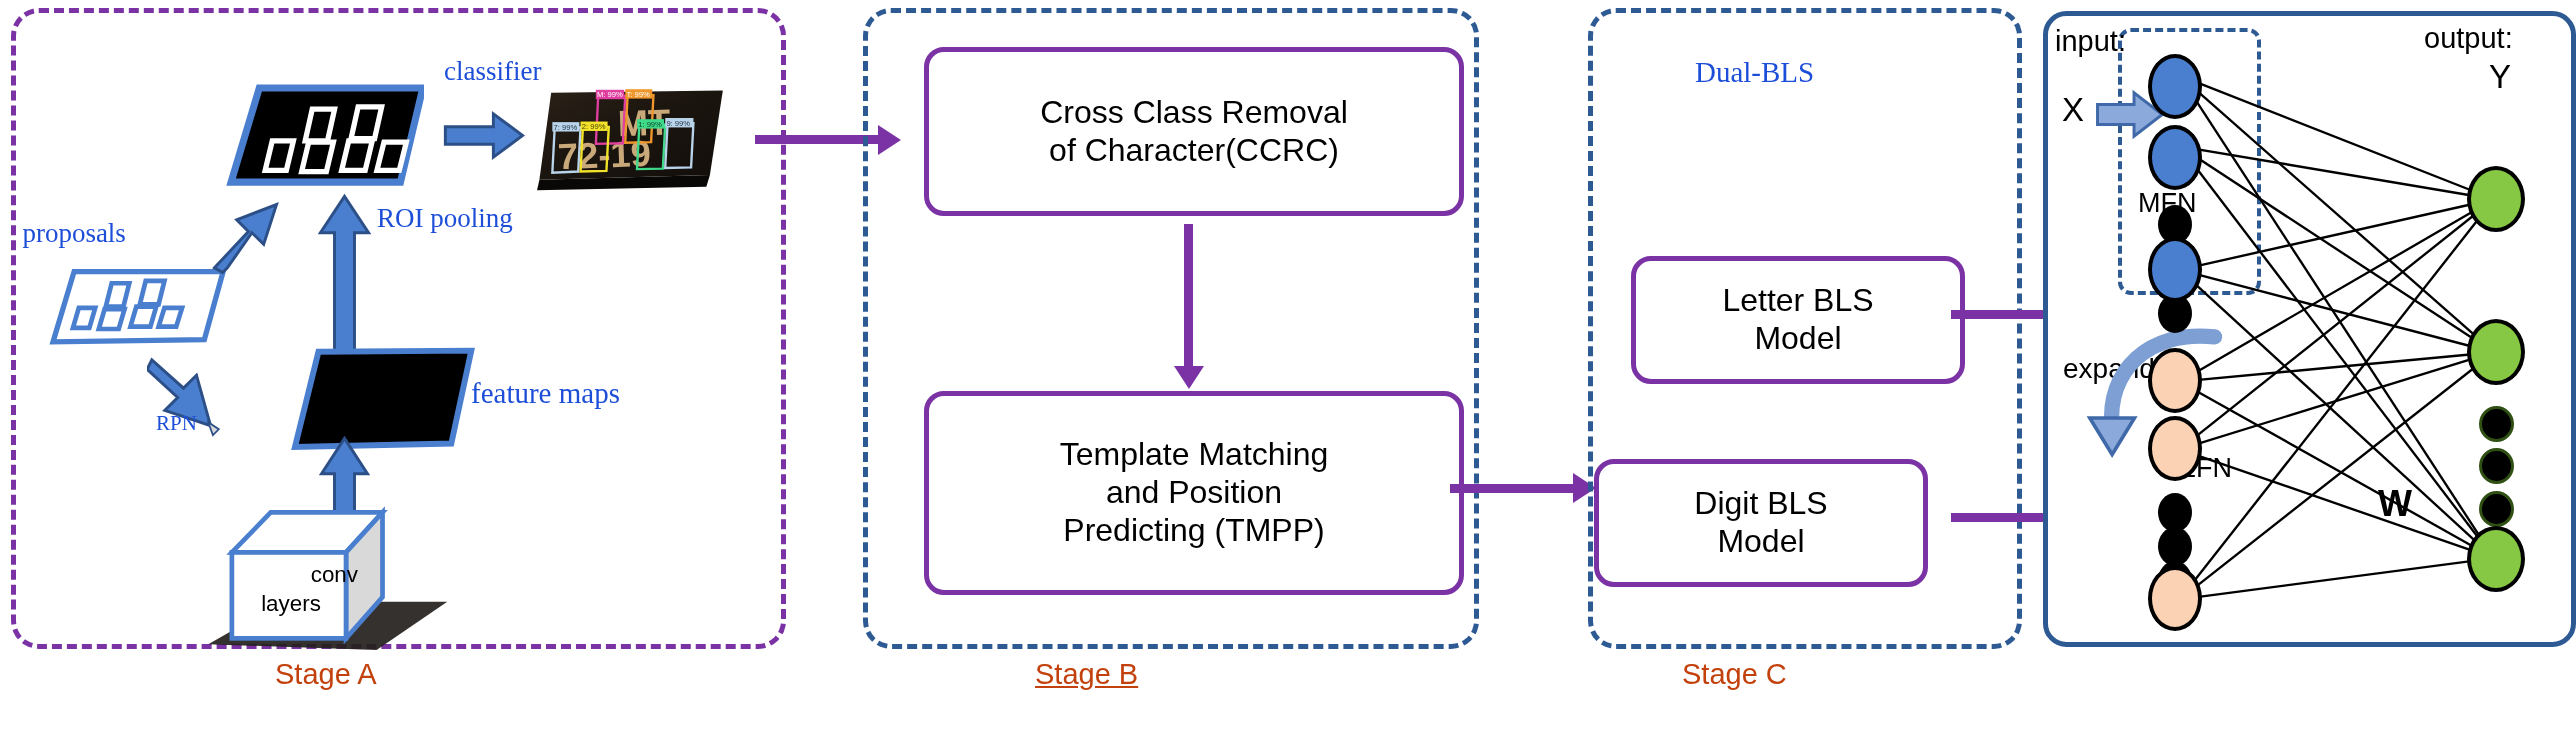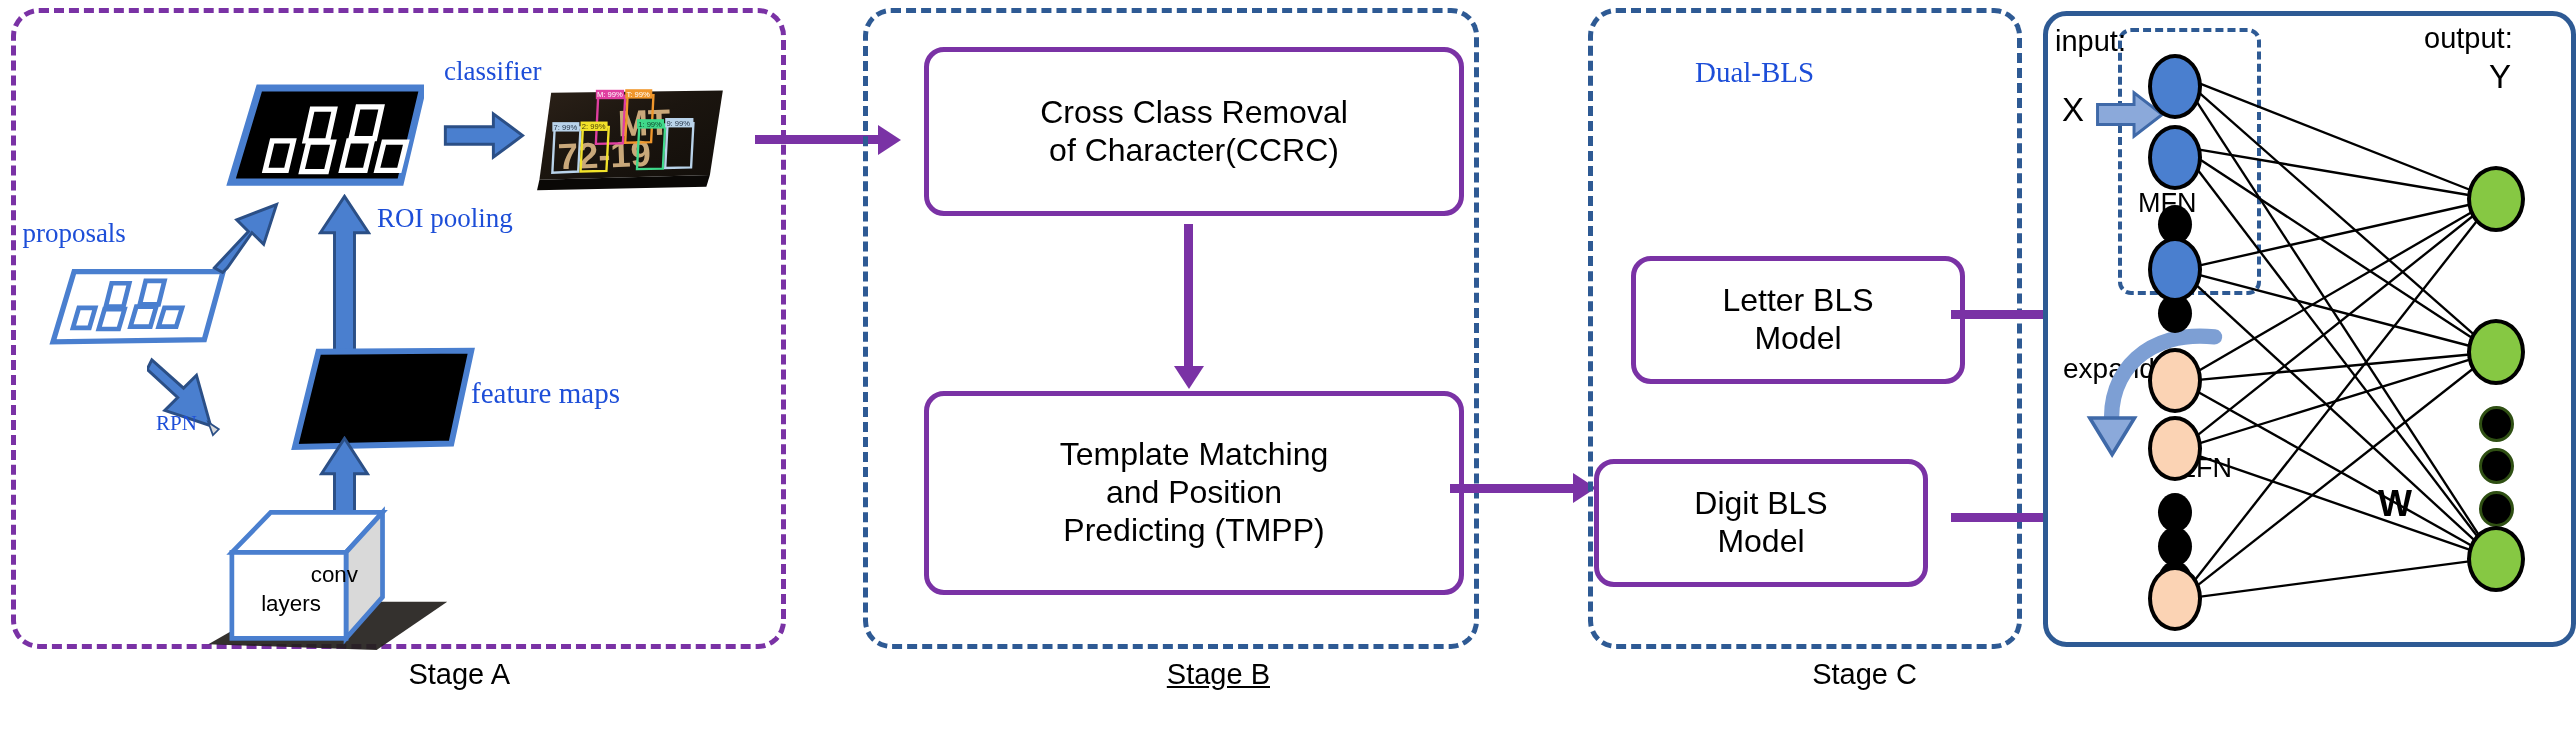--- a/index.html
+++ b/index.html
@@ -6,21 +6,21 @@
   body{font-family:"Liberation Sans",sans-serif;}
   #canvas{position:relative;width:2576px;height:732px;background:#fff;overflow:hidden;}
   .abs{position:absolute;}
   .txt{position:absolute;color:#1d4ed8;white-space:nowrap;font-family:Liberation Serif, serif;}
 
   
   .stage-box{position:absolute;border-style:dashed;border-radius:28px;background:transparent;}
   .stage-a-box{border:5.3px dashed #7a32a5;}
   .stage-bc-box{border:5.3px dashed #2e5a94;}
 
-  .stage-label{position:absolute;font-size:29px;color:#000000;text-align:right;}
+  .stage-label{position:absolute;font-size:29px;color:#c2410c;text-align:left;}
 
   
   .proc-box{position:absolute;border:5.3px solid #7a32a5;border-radius:20px;background:#fff;
             display:flex;align-items:center;justify-content:center;text-align:center;
             color:#000;line-height:1.18;font-size:32px;}
 
   
   .pl-line{position:absolute;background:#7a32a5;}
   .pl-arrow-r{position:absolute;width:0;height:0;border-top:15.3px solid transparent;
               border-bottom:15.3px solid transparent;border-left:23.5px solid #7a32a5;}

